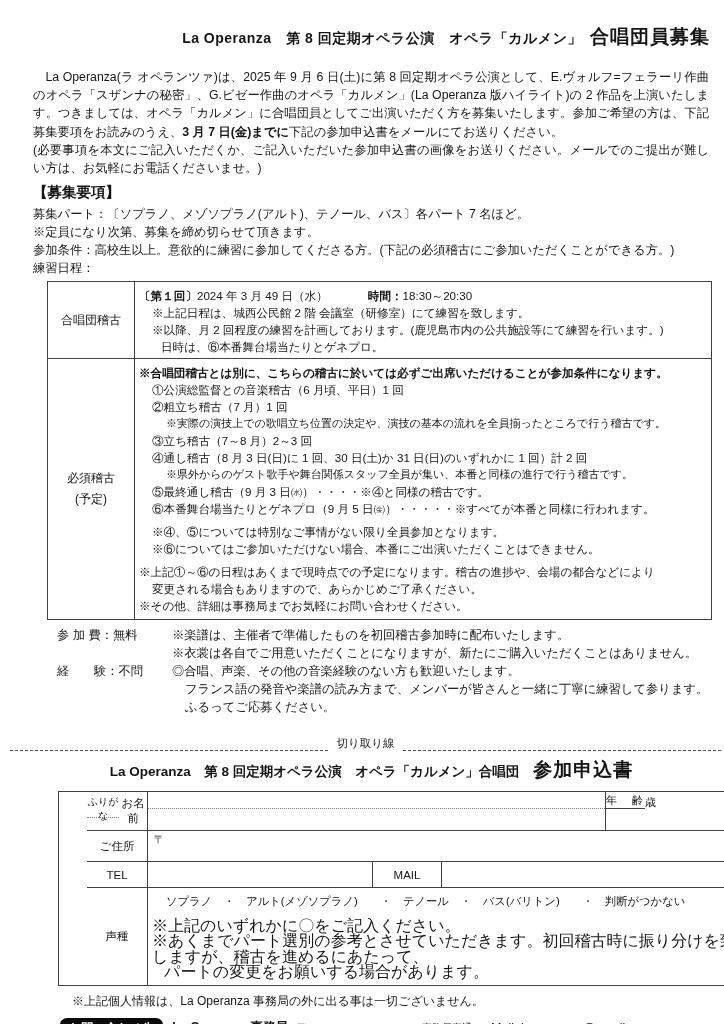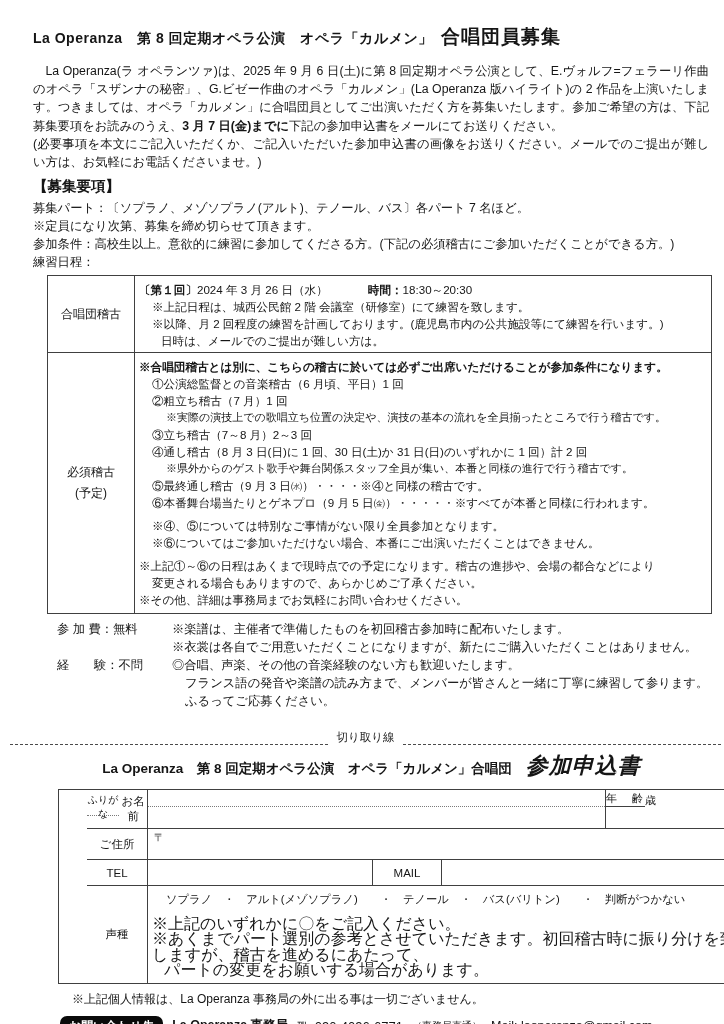--- a/index.html
+++ b/index.html
@@ -5,21 +5,21 @@
   html,body{margin:0;padding:0;background:#ffffff;}
   body{
     width:724px;height:1024px;overflow:hidden;
     color:#151515;
     font-family:"Liberation Sans",sans-serif;
     -webkit-font-smoothing:antialiased;
   }
   .page{padding:24px 14px 0 33px;width:677px;}
 
   
-  .doc-title{text-align:left;margin-bottom:12px;white-space:nowrap;}
+  .doc-title{text-align:right;margin-bottom:18px;white-space:nowrap;}
   .doc-title .t-pre{font-size:14px;font-weight:bold;letter-spacing:.5px;}
   .doc-title .t-main{font-size:19px;font-weight:bold;margin-left:8px;letter-spacing:1px;}
 
   
   .intro{width:676px;font-size:12.3px;line-height:18.2px;text-align:justify;margin:0 0 6px 0;}
   .b{font-weight:bold;}
 
   
   .sec-head{font-size:14.5px;font-weight:bold;margin:2px 0 3px 0;}
   .kv{font-size:12.3px;line-height:18px;}
@@ -50,21 +50,21 @@
   .fnotes .sub{padding-left:13px;}
 
   
   .cutline{display:flex;align-items:flex-end;margin:20px 0 6px -23px;width:711px;}
   .cutline .dash{flex:1;border-top:1.6px dashed #4a4a4a;}
   .cutline .cuttext{padding:0 8px;font-size:11.5px;color:#222;}
 
   
   .form-title{text-align:center;margin:6px 0 8px 0;white-space:nowrap;}
   .form-title .t-pre{font-size:13.5px;font-weight:bold;}
-  .form-title .t-main{font-size:22px;font-weight:bold;margin-left:14px;letter-spacing:1px;font-style:italic;}
+  .form-title .t-main{font-size:19px;font-weight:bold;margin-left:14px;letter-spacing:1px;}
 
   .ftable{width:659px;margin-left:25px;border:1.3px solid #404040;font-size:11.5px;padding-left:28px;}
   .frow{display:flex;border-top:1px solid #404040;}
   .frow:first-child{border-top:none;}
   .flab{
     width:60px;flex:0 0 60px;border-right:1px solid #404040;
     display:flex;align-items:center;justify-content:center;text-align:center;
   }
   .fcell{position:relative;}
   .namegrid{display:flex;}
@@ -116,25 +116,25 @@
   <div class="kv note-ind">※定員になり次第、募集を締め切らせて頂きます。</div>
   <div class="kv">参加条件：高校生以上。意欲的に練習に参加してくださる方。(下記の必須稽古にご参加いただくことができる方。)</div>
   <div class="kv">練習日程：</div>
 
   <div class="rtable">
 
     <div class="rrow">
       <div class="rlabel">合唱団稽古</div>
       <div class="rcontent row1">
         <div class="line">
-          <span class="b">〔第１回〕</span><span>2024 年 3 月 26 日（水）</span><span class="b time-label">時間：</span><span>18:30～20:30</span>
+          <span class="b">〔第１回〕</span><span>2024 年 3 月 49 日（水）</span><span class="b time-label">時間：</span><span>18:30～20:30</span>
         </div>
         <div class="line ind1">※上記日程は、城西公民館 2 階 会議室（研修室）にて練習を致します。</div>
         <div class="line ind1">※以降、月 2 回程度の練習を計画しております。(鹿児島市内の公共施設等にて練習を行います。)</div>
-        <div class="line ind3">日時は、メールでのご提出が難しい方は。</div>
+        <div class="line ind3">日時は、⑥本番舞台場当たりとゲネプロ。</div>
       </div>
     </div>
 
     <div class="rrow">
       <div class="rlabel">
         <span>必須稽古</span>
         <span>(予定)</span>
       </div>
       <div class="rcontent">
         <div class="line b">※合唱団稽古とは別に、こちらの稽古に於いては必ずご出席いただけることが参加条件になります。</div>

